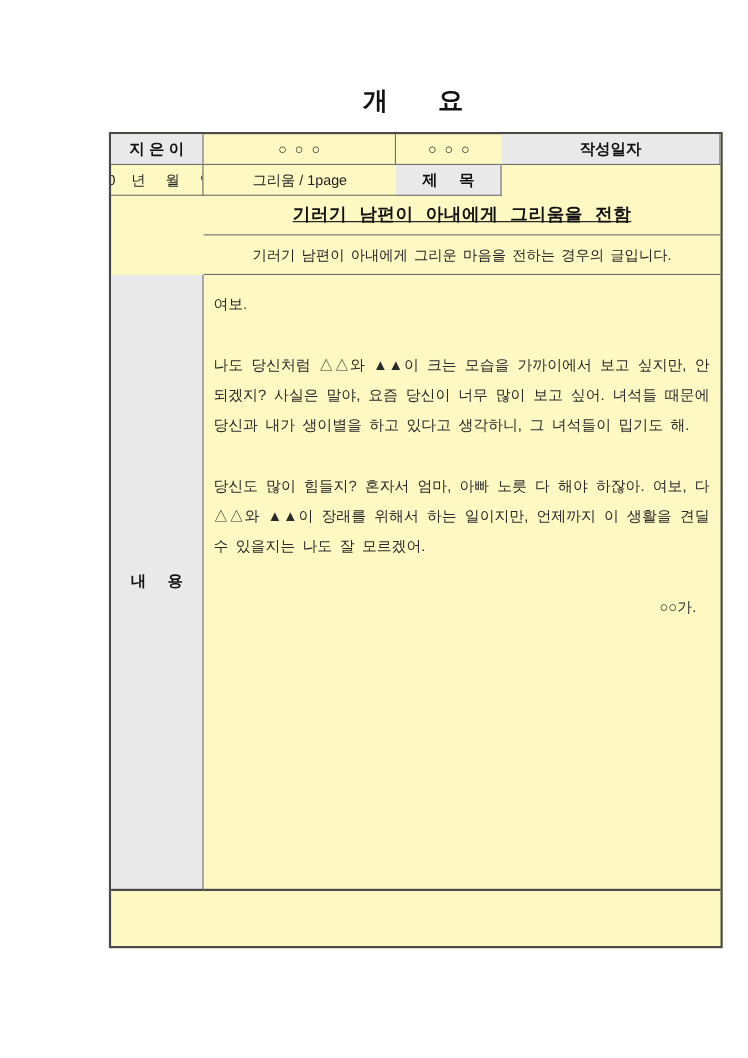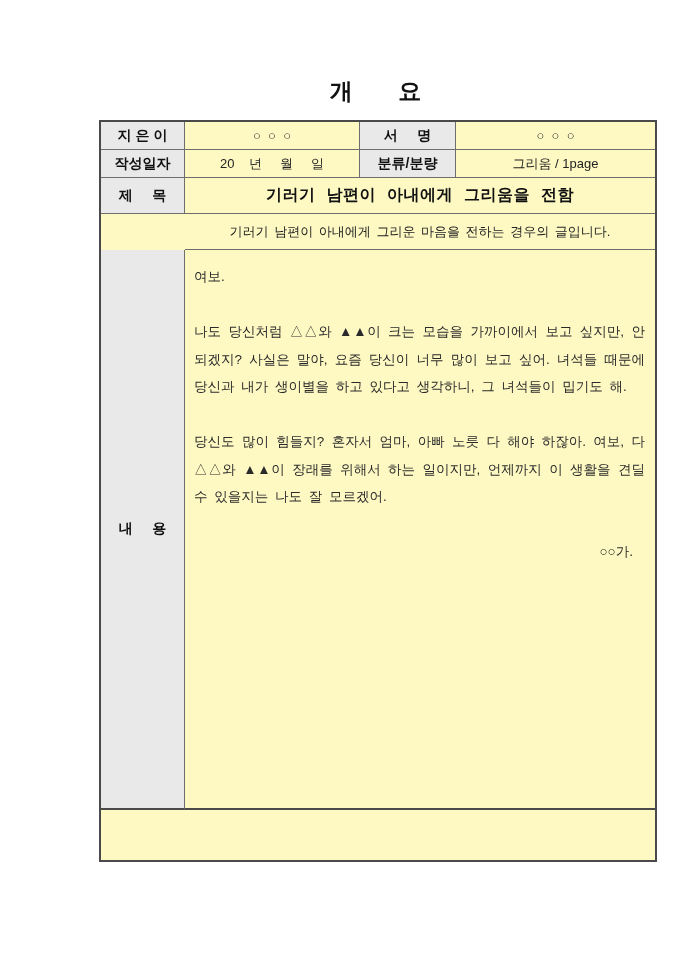--- a/index.html
+++ b/index.html
@@ -62,20 +62,21 @@
     white-space: pre;
     color: #222;
   }
   .span3 { grid-column: 2 / 5; }
   .title-value {
     font-size: 16px;
     font-weight: bold;
     word-spacing: 6px;
     letter-spacing: 0.5px;
     color: #111;
+    text-decoration: underline;
   }
   .summary-value { font-size: 13px; word-spacing: 2px; }
   .content-cell {
     display: block;
     padding: 13px 10px 0 9px;
     text-align: justify;
     font-size: 13.5px;
     line-height: 27.5px;
     word-spacing: 3px;
     color: #2a2a2a;
@@ -91,26 +92,24 @@
 <body>
 
 <div class="page">
 
   <div class="doc-title">개      요</div>
 
   <div class="info-table">
 
     <div class="cell label">지 은 이</div>
     <div class="cell value">○  ○  ○</div>
-    <div class="cell label">서     명</div>
     <div class="cell value last-col">○  ○  ○</div>
 
     <div class="cell label">작성일자</div>
     <div class="cell value">20    년     월     일</div>
-    <div class="cell label">분류/분량</div>
     <div class="cell value last-col">그리움 / 1page</div>
 
     <div class="cell label">제     목</div>
     <div class="cell value span3 last-col title-value">기러기 남편이 아내에게 그리움을 전함</div>
 
     <div class="cell value span3 last-col summary-value">기러기 남편이 아내에게 그리운 마음을 전하는 경우의 글입니다.</div>
 
     <div class="cell label thick-bottom">내     용</div>
     <div class="cell span3 last-col thick-bottom content-cell">
       <p>여보.</p>

